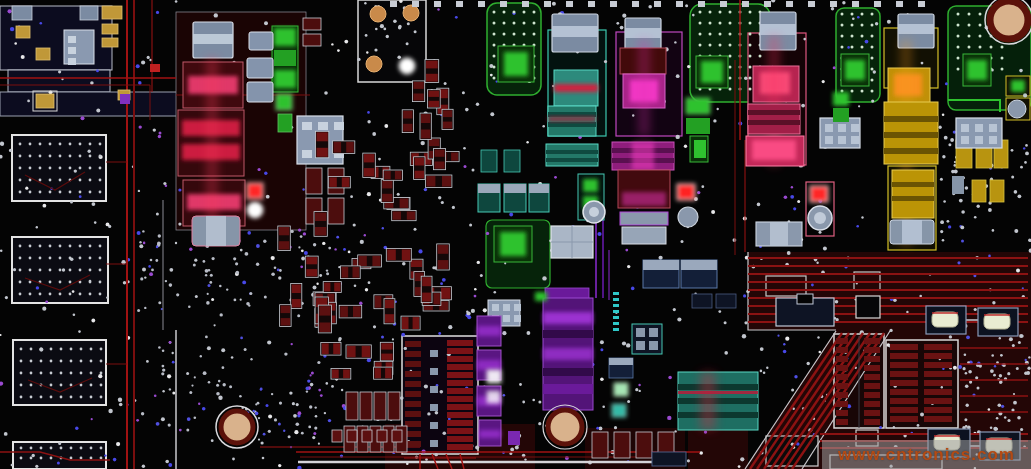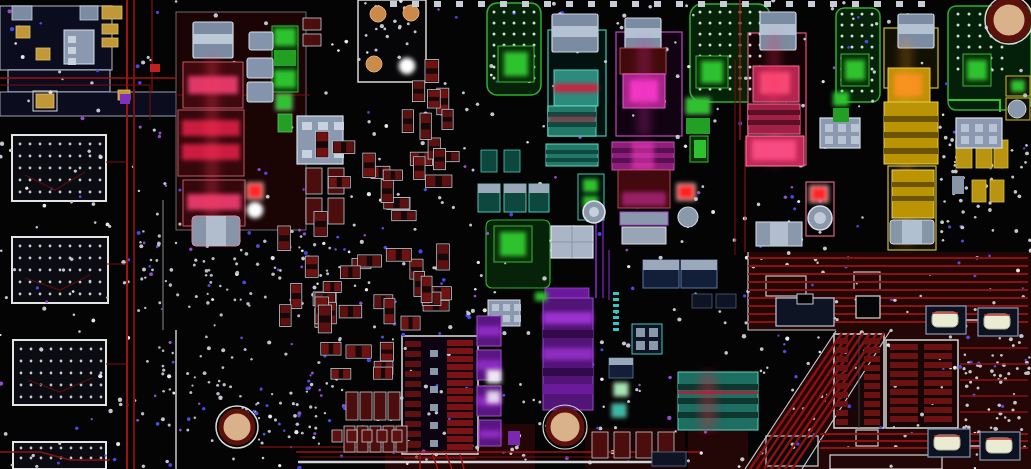--- a/index.html
+++ b/index.html
@@ -1922,13 +1922,16 @@
         <rect x="764" y="1" width="7" height="6" fill="#c8ccd4"></rect>
         <rect x="786" y="1" width="7" height="6" fill="#c8ccd4"></rect>
         <rect x="808" y="1" width="7" height="6" fill="#c8ccd4"></rect>
         <rect x="830" y="1" width="7" height="6" fill="#c8ccd4"></rect>
         <rect x="852" y="1" width="7" height="6" fill="#c8ccd4"></rect>
         <rect x="874" y="1" width="7" height="6" fill="#c8ccd4"></rect>
         <rect x="896" y="1" width="7" height="6" fill="#c8ccd4"></rect>
         <rect x="918" y="1" width="7" height="6" fill="#c8ccd4"></rect>
       </g>
     </svg>
+  <div class="watermark" style="left: 822px; top: 440px; width: 209px; height: 29px; background: rgba(158, 158, 158, 0.55); color: rgb(179, 74, 20);">
+    <span>www.cntronics.com</span>
+  </div>
 </div>
 
 </body></html>

